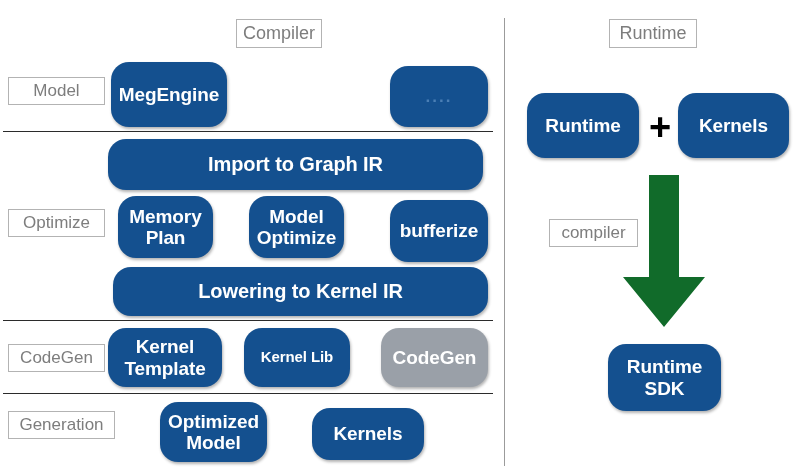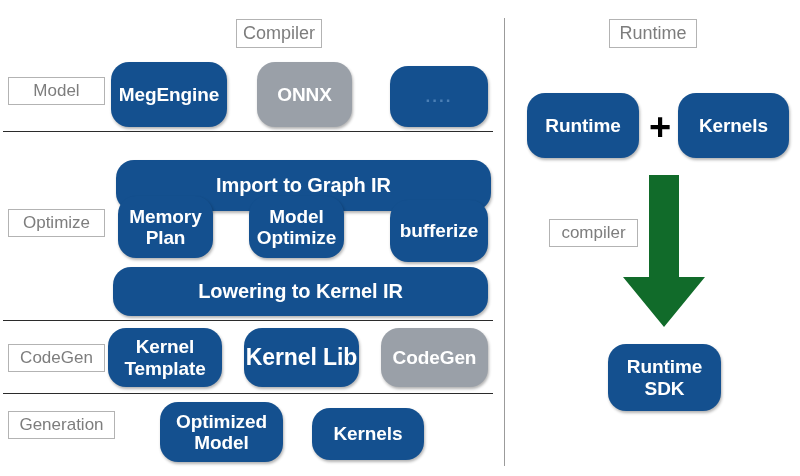--- a/index.html
+++ b/index.html
@@ -90,58 +90,57 @@
 <body>
 
 <div id="canvas">
 
   <div class="stage-label" style="left:236px; top:19px; width:86px; height:29px; font-size:18px;">Compiler</div>
 
   <div class="stage-label" style="left:8px; top:77px; width:97px; height:28px;">Model</div>
 
   <div class="node blue" style="left:111px; top:62px; width:116px; height:65px; font-size:19px;">MegEngine</div>
 
-  <div class="node gray" style="left:257px; top:62px; width:95px; height:65px; font-size:19px;">ONNX</div>
 
   <div class="node blue" style="left:390px; top:66px; width:98px; height:61px;">
     <span class="dots">....</span>
   </div>
 
   <div class="hsep" style="left:3px; top:131px; width:490px;"></div>
 
-  <div class="node blue" style="left:116px; top:139px; width:375px; height:51px; font-size:20px;margin-top:21px;">Import to Graph IR</div>
+  <div class="node blue" style="left:108px; top:139px; width:375px; height:51px; font-size:20px;">Import to Graph IR</div>
 
   <div class="stage-label" style="left:8px; top:209px; width:97px; height:28px;">Optimize</div>
 
   <div class="node blue" style="left:118px; top:196px; width:95px; height:62px; font-size:19px;">Memory
 Plan</div>
 
   <div class="node blue" style="left:249px; top:196px; width:95px; height:62px; font-size:19px;">Model
 Optimize</div>
 
   <div class="node blue" style="left:390px; top:200px; width:98px; height:62px; font-size:19px;">bufferize</div>
 
   <div class="node blue" style="left:113px; top:267px; width:375px; height:49px; font-size:20px;">Lowering to Kernel IR</div>
 
   <div class="hsep" style="left:3px; top:320px; width:490px;"></div>
 
   <div class="stage-label" style="left:8px; top:344px; width:97px; height:28px;">CodeGen</div>
 
   <div class="node blue" style="left:108px; top:328px; width:114px; height:59px; font-size:19px;">Kernel
 Template</div>
 
-  <div class="node blue" style="left:244px; top:328px; width:115px; height:59px; font-size:23px;">Kernel Lib</div>
+  <div class="node blue" style="left:244px; top:328px; width:106px; height:59px; font-size:15px;">Kernel Lib</div>
 
   <div class="node gray" style="left:381px; top:328px; width:107px; height:59px; font-size:19px;">CodeGen</div>
 
   <div class="hsep" style="left:3px; top:393px; width:490px;"></div>
 
   <div class="stage-label" style="left:8px; top:411px; width:107px; height:28px;">Generation</div>
 
-  <div class="node blue" style="left:160px; top:402px; width:123px; height:60px; font-size:19px;">Optimized
+  <div class="node blue" style="left:160px; top:402px; width:107px; height:60px; font-size:19px;">Optimized
 Model</div>
 
   <div class="node blue" style="left:312px; top:408px; width:112px; height:52px; font-size:19px;">Kernels</div>
 
   <div class="vsep" style="left:504px; top:18px; height:448px;"></div>
 
   <div class="stage-label" style="left:609px; top:19px; width:88px; height:29px; font-size:18px;">Runtime</div>
 
   <div class="node blue" style="left:527px; top:93px; width:112px; height:65px; font-size:19px;">Runtime</div>
 

